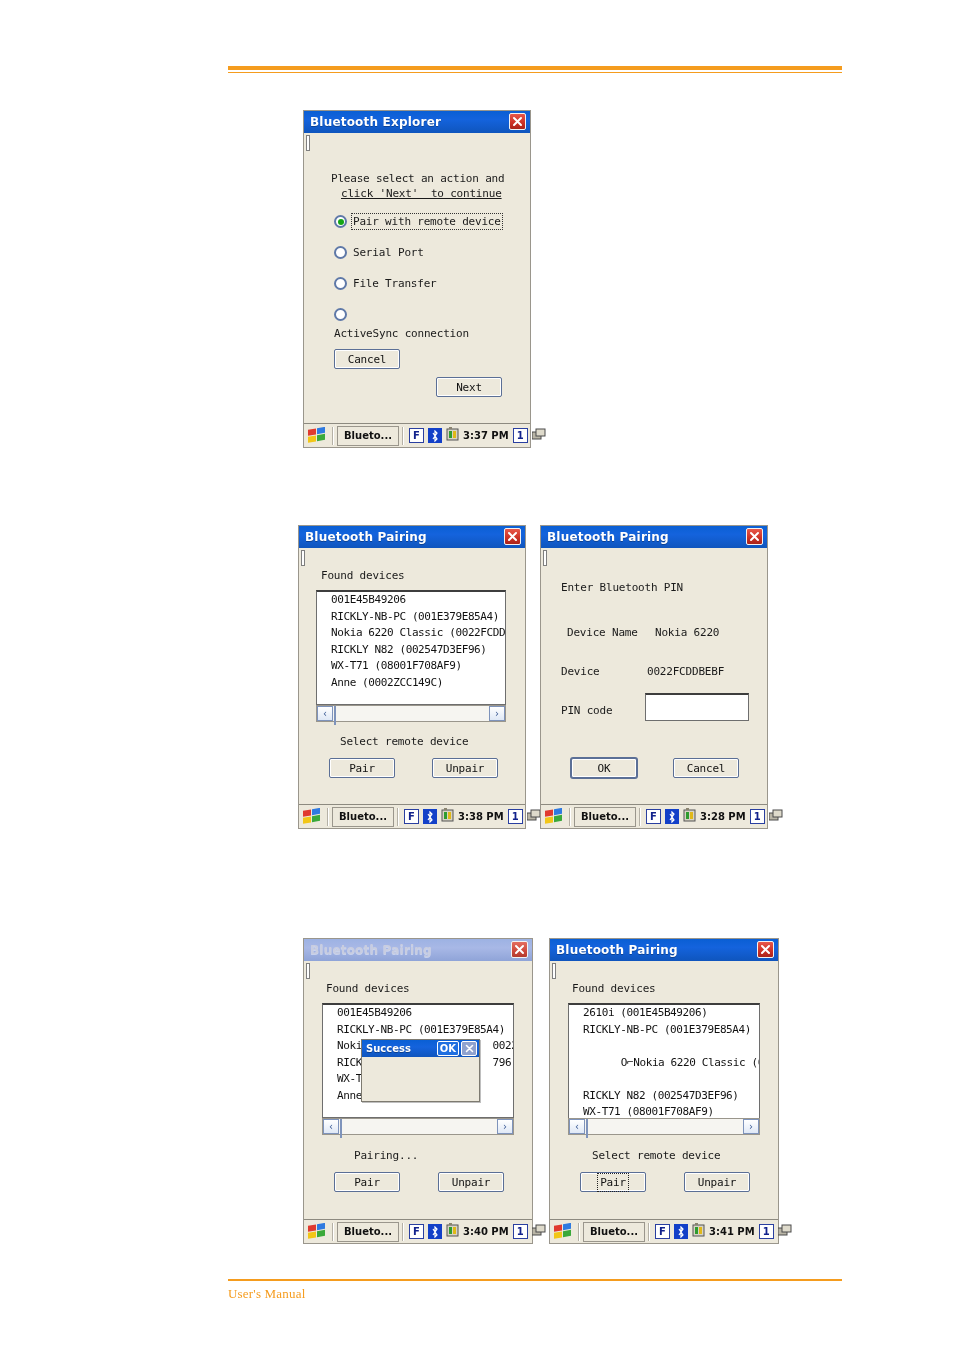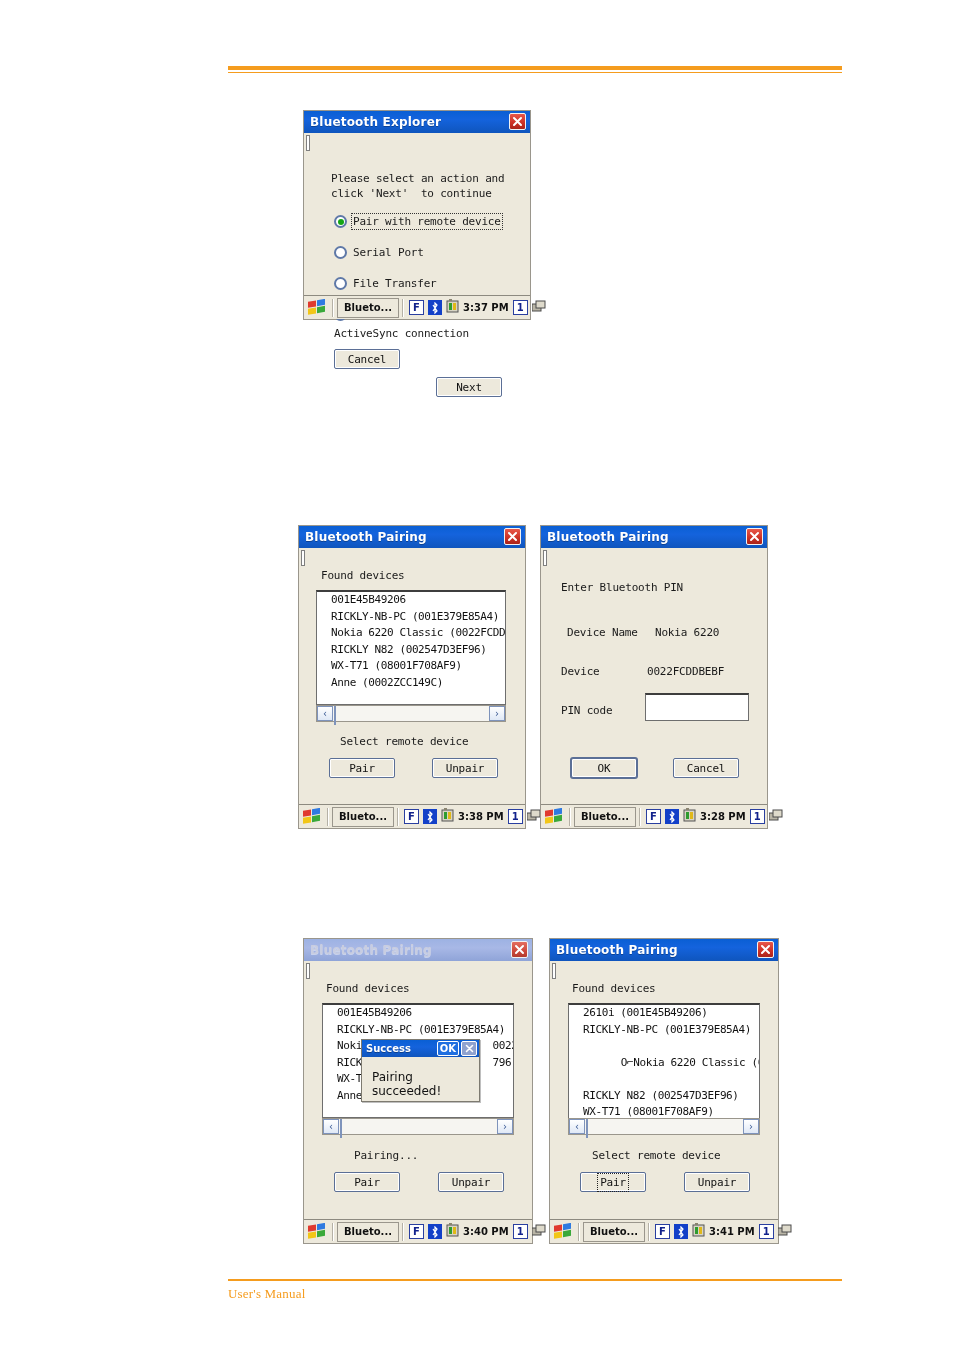--- a/index.html
+++ b/index.html
@@ -367,36 +367,36 @@
   }
 </style>
 </head>
 <body>
 
 <div class="hdr-rule-thick"></div>
 <div class="hdr-rule-thin"></div>
 <div class="ftr-rule-thick"></div>
 <div class="footer-text">User's Manual</div>
 
-<div class="pda" style="left:303px; top:110px; width:228px; height:210px;">
+<div class="pda" style="left:303px; top:110px; width:228px; height:338px;">
 
   <div class="titlebar">
     <span class="ttl">Bluetooth Explorer</span>
     <div class="btn-close">
       <svg width="11" height="11" viewBox="0 0 11 11" aria-hidden="true">
         <path d="M2 2 L9 9 M9 2 L2 9" stroke="#ffffff" stroke-width="2" stroke-linecap="round"></path>
       </svg>
     </div>
   </div>
 
   <div class="client">
     <div class="left-sliver"></div>
 
     <div class="mono lbl-block" style="left:27px; top:38px;">Please select an action and</div>
-    <div class="mono lbl-block" style="left:27px; top:53px;">click 'Next'  to continue</div>
+    <div class="mono lbl-block" style="left:37px; top:53px;text-decoration:underline;">click 'Next'  to continue</div>
 
     <div class="radio-row" style="left:30px; top:82px;">
       <span class="radio">
           <span class="dot"></span>
         </span>
       <span class="mono radio-label focus">Pair with remote device</span>
     </div>
     <div class="radio-row" style="left:30px; top:113px;">
       <span class="radio"></span>
       <span class="mono radio-label">Serial Port</span>
@@ -662,21 +662,20 @@
     <div class="msgbox" style="left:57px; top:78px; width:119px; height:63px;">
       <div class="msg-title">
         <span class="mt">Success</span>
         <span class="msg-ok">OK</span>
         <span class="msg-x">
           <svg width="9" height="9" viewBox="0 0 9 9" aria-hidden="true">
             <path d="M1.5 1.5 L7.5 7.5 M7.5 1.5 L1.5 7.5" stroke="#ffffff" stroke-width="1.6" stroke-linecap="round"></path>
           </svg>
         </span>
       </div>
-      <div class="msg-body">Pairing succeeded!</div>
     </div>
   </div>
 
   <div class="taskbar">
     <span class="tb-start">
       <svg width="20" height="16" viewBox="0 0 20 16" aria-hidden="true">
         <g transform="skewY(-10) translate(1,3)">
           <rect x="0" y="0" width="8" height="6" fill="#e03a2f"></rect>
           <rect x="9" y="0" width="8" height="6" fill="#2f7ae0"></rect>
           <rect x="0" y="7" width="8" height="6" fill="#f2c617"></rect>

